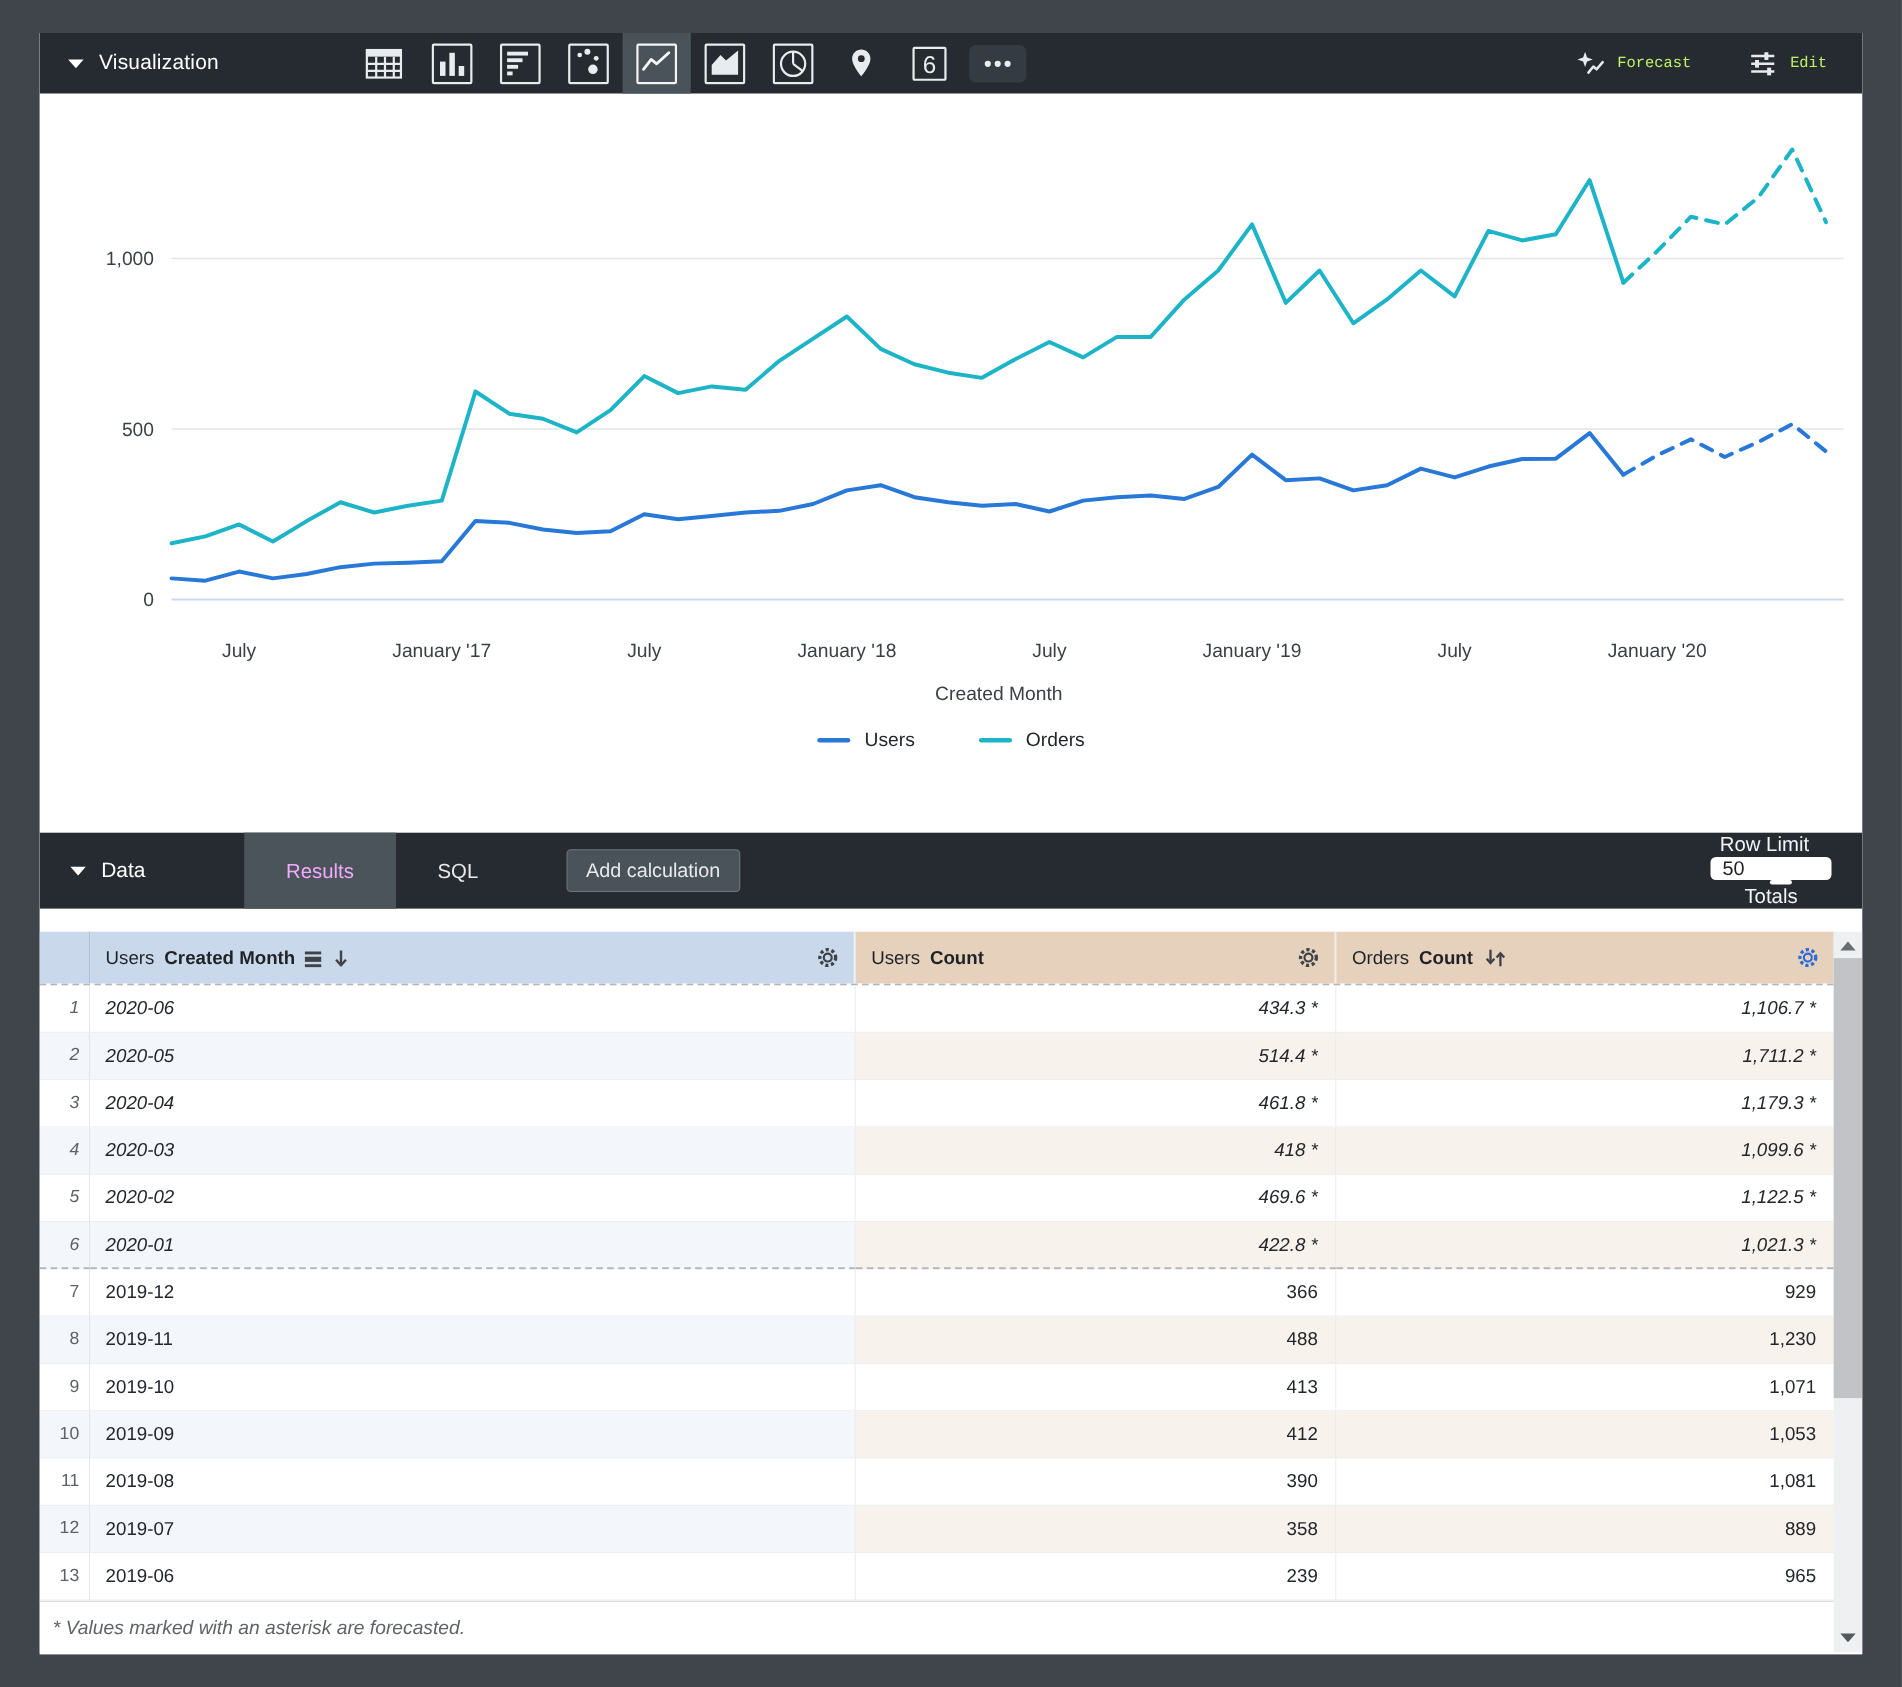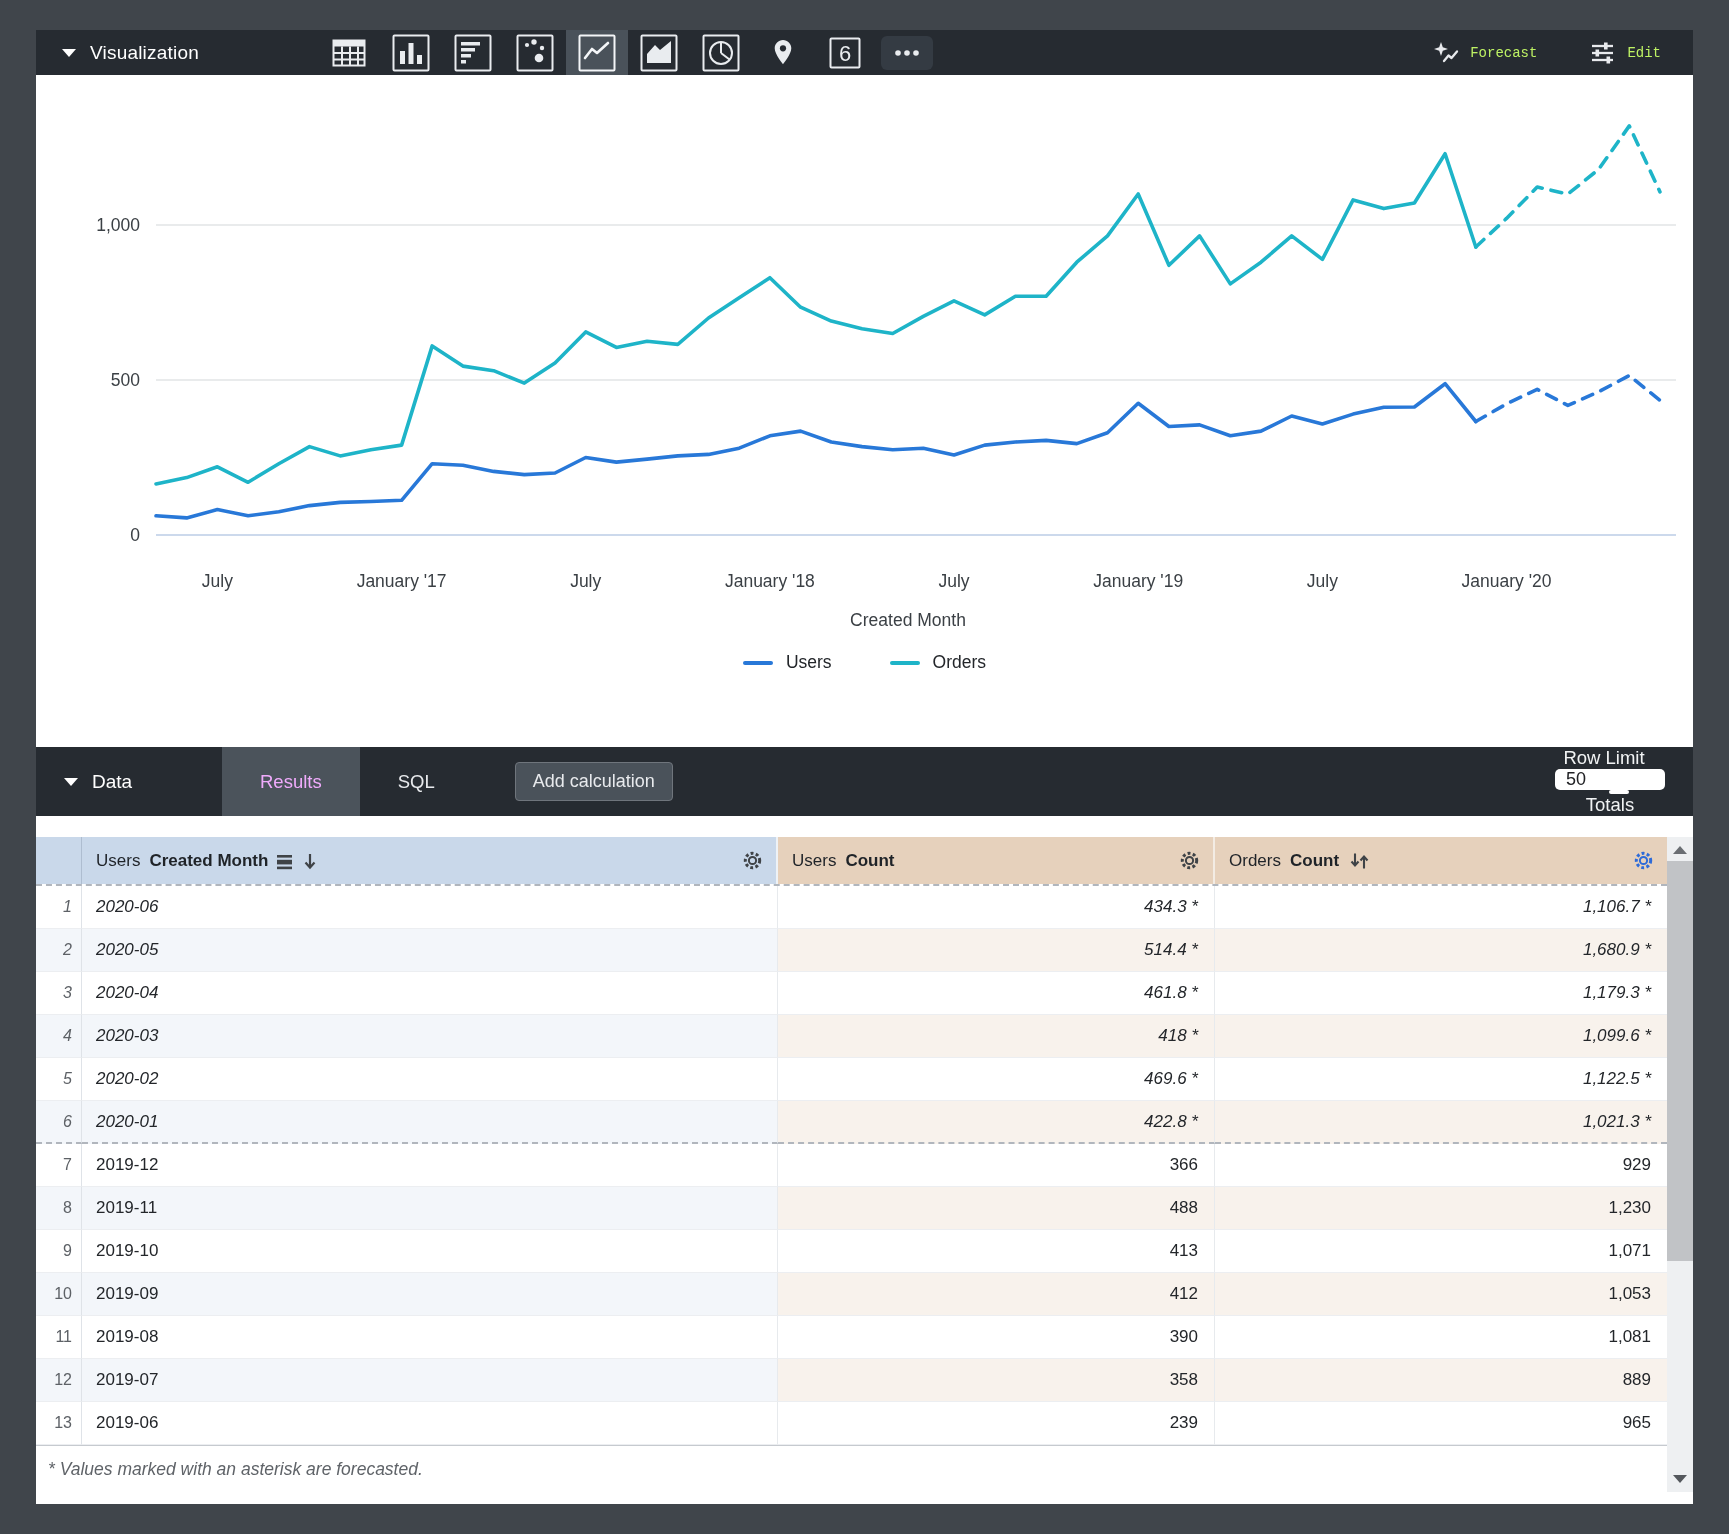--- a/index.html
+++ b/index.html
@@ -5,21 +5,21 @@
   html,body{margin:0;padding:0;}
   body{
     width:1729px;height:1534px;position:relative;
     background:#40454b;
     font-family:"Liberation Sans","DejaVu Sans",sans-serif;
     -webkit-font-smoothing:antialiased;
   }
   .window{position:absolute;left:36px;top:30px;width:1657px;height:1474px;background:#ffffff;overflow:hidden;}
 
   
-  .toolbar{height:45px;background:#262b31;display:flex;align-items:stretch;justify-content:flex-end;}
+  .toolbar{height:55px;background:#262b31;display:flex;align-items:stretch;justify-content:flex-end;}
   .tb-left{display:flex;align-items:center;gap:14px;padding:0 26px;min-width:190px;cursor:pointer;}
   .caret{width:0;height:0;border-left:7px solid transparent;border-right:7px solid transparent;border-top:8px solid #ffffff;}
   .tb-title{color:#ffffff;font-size:19px;font-weight:500;letter-spacing:.2px;}
   .tb-icons{display:flex;align-items:stretch;margin-left:40px;}
   .tb-icon{width:62px;display:flex;align-items:center;justify-content:center;cursor:pointer;}
   .tb-icon.selected{background:#4a525a;}
   .tb-icon svg{display:block;}
   .more-bg{background:#343b43;border-radius:6px;padding:4px 6px;display:flex;align-items:center;}
   .tb-actions{margin-left:auto;display:flex;align-items:center;gap:52px;padding-right:32px;}
   .tb-btn{display:flex;align-items:center;gap:11px;background:none;border:none;color:#bef264;font-size:14px;font-family:Liberation Mono, monospace;cursor:pointer;padding:0;}
@@ -292,21 +292,21 @@
         <div class="tr forecast">
           <div class="td td-num">1</div>
           <div class="td td-dim">2020-06</div>
           <div class="td td-users">434.3 *</div>
           <div class="td td-orders">1,106.7 *</div>
         </div>
         <div class="tr shade forecast">
           <div class="td td-num">2</div>
           <div class="td td-dim">2020-05</div>
           <div class="td td-users">514.4 *</div>
-          <div class="td td-orders">1,680.9 *</div>
+          <div class="td td-orders">1,711.2 *</div>
         </div>
         <div class="tr forecast">
           <div class="td td-num">3</div>
           <div class="td td-dim">2020-04</div>
           <div class="td td-users">461.8 *</div>
           <div class="td td-orders">1,179.3 *</div>
         </div>
         <div class="tr shade forecast">
           <div class="td td-num">4</div>
           <div class="td td-dim">2020-03</div>

